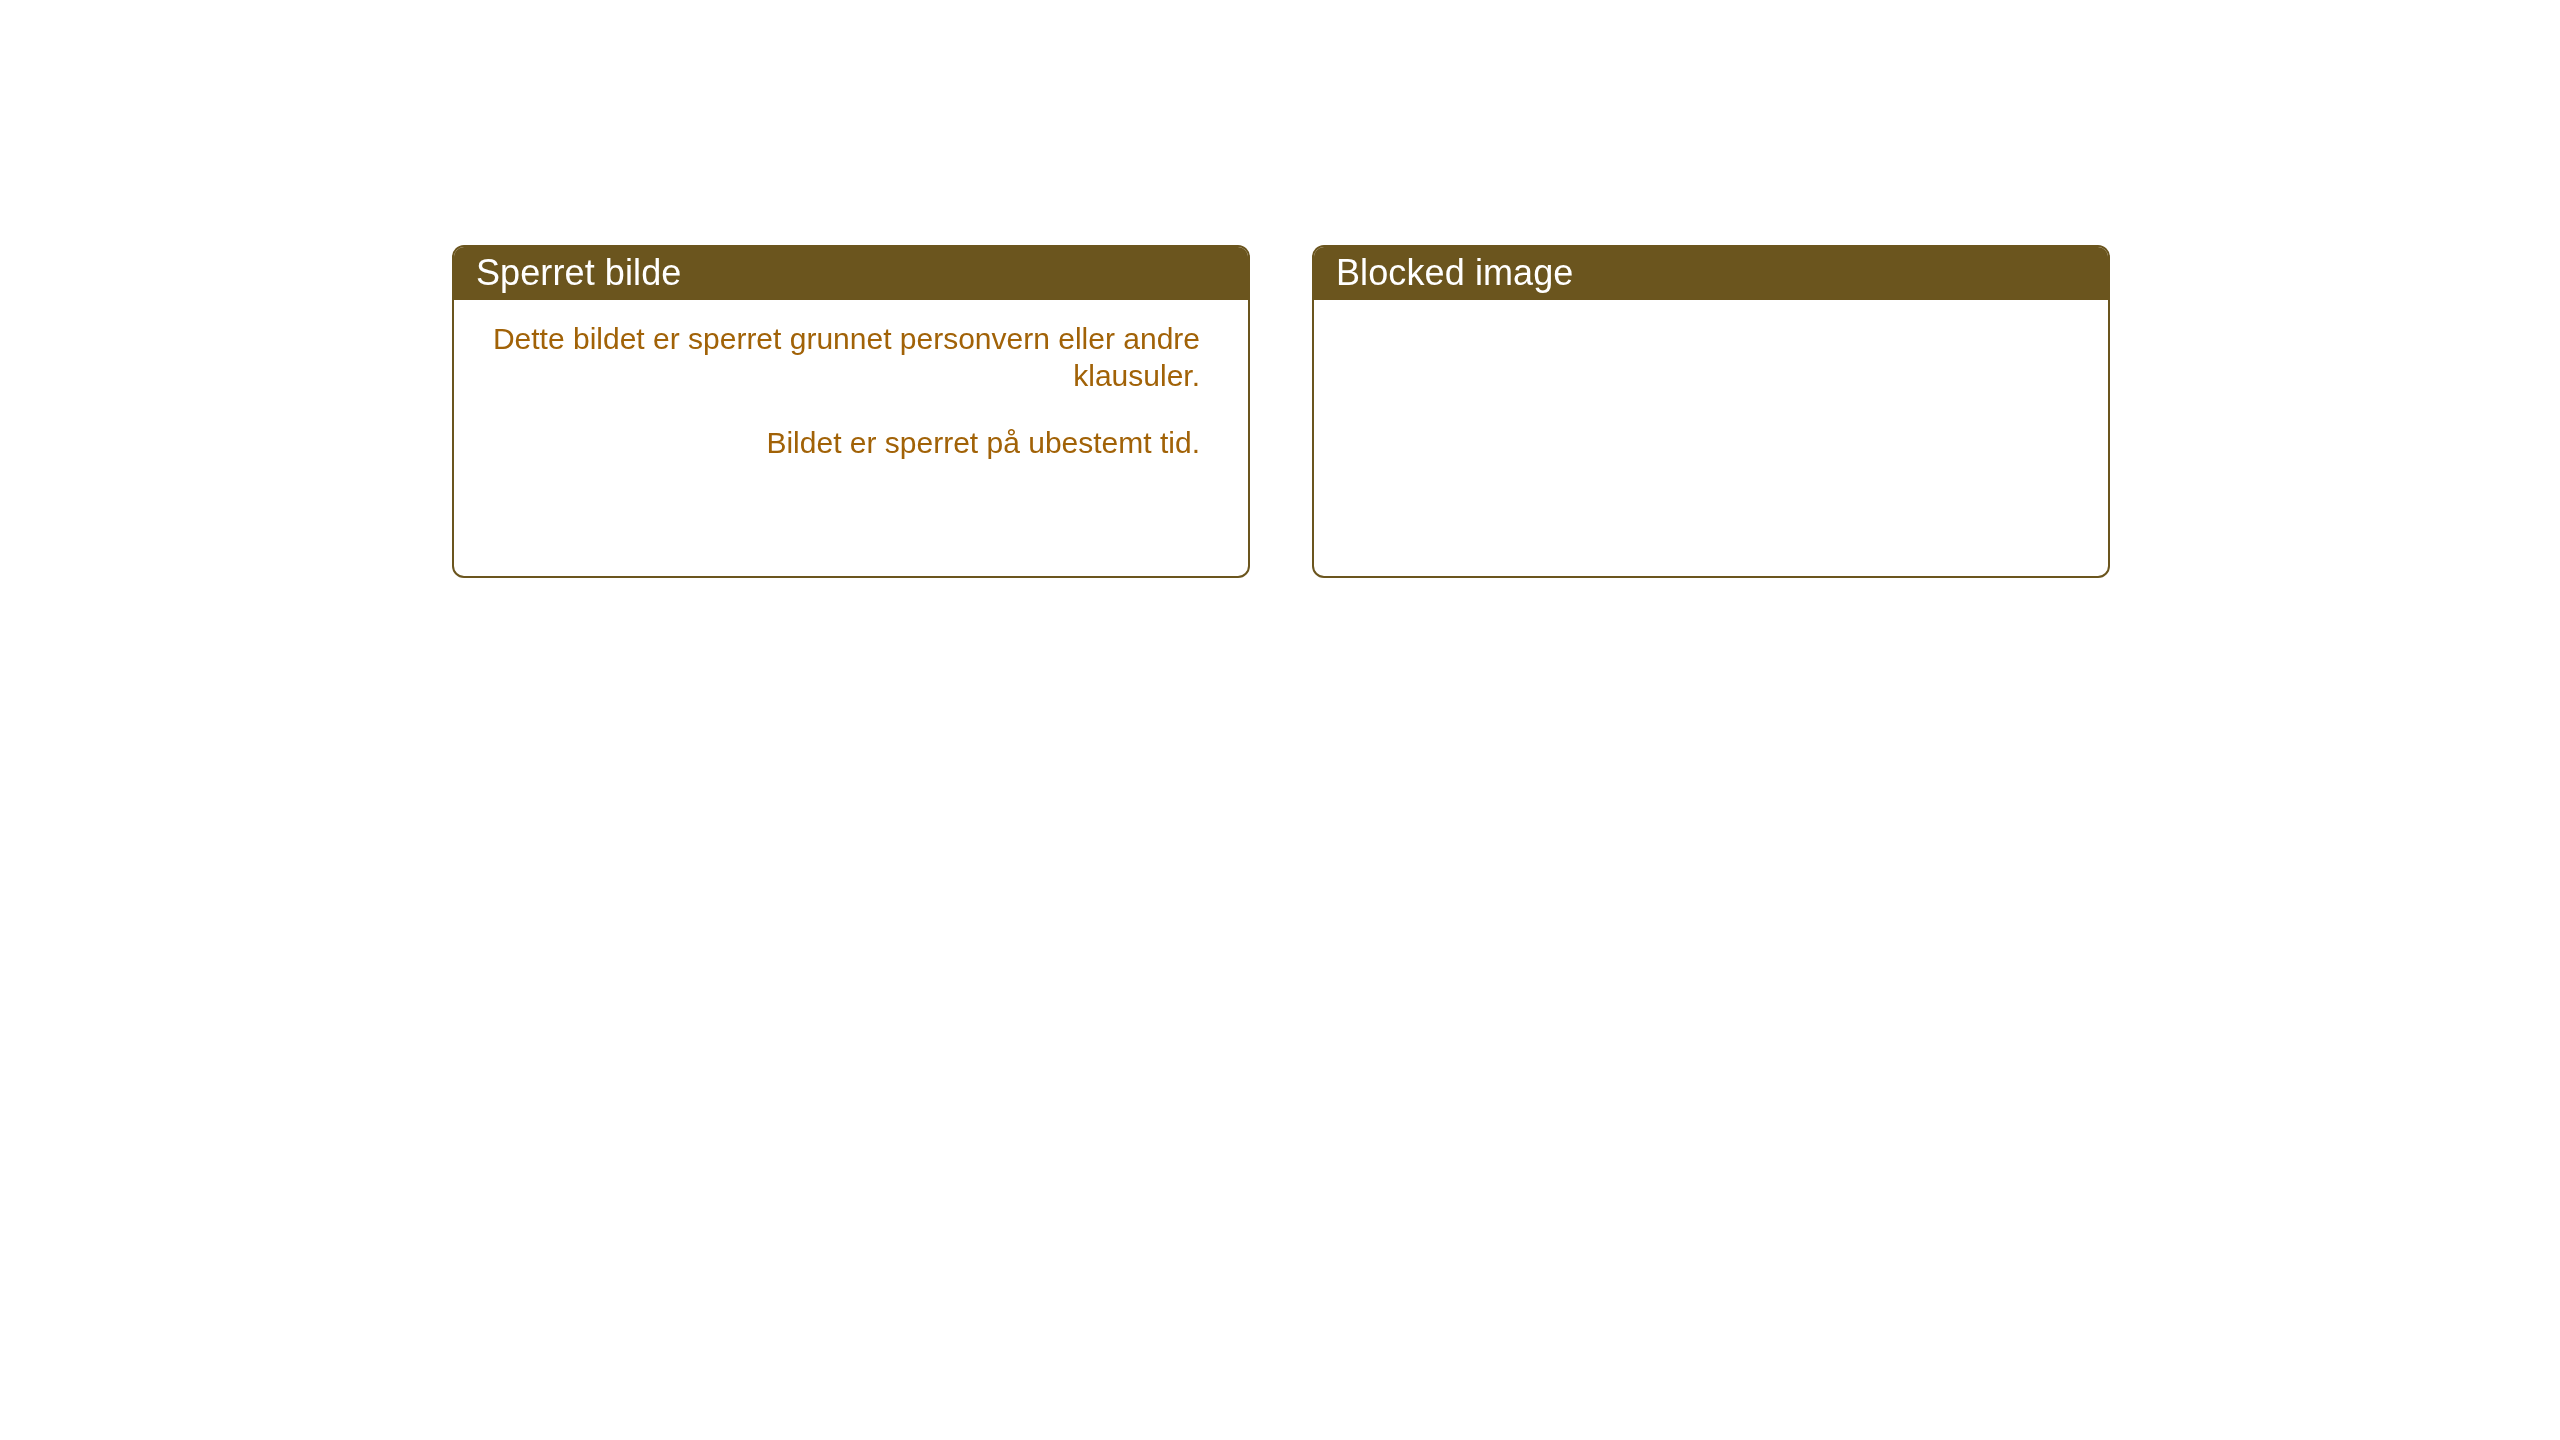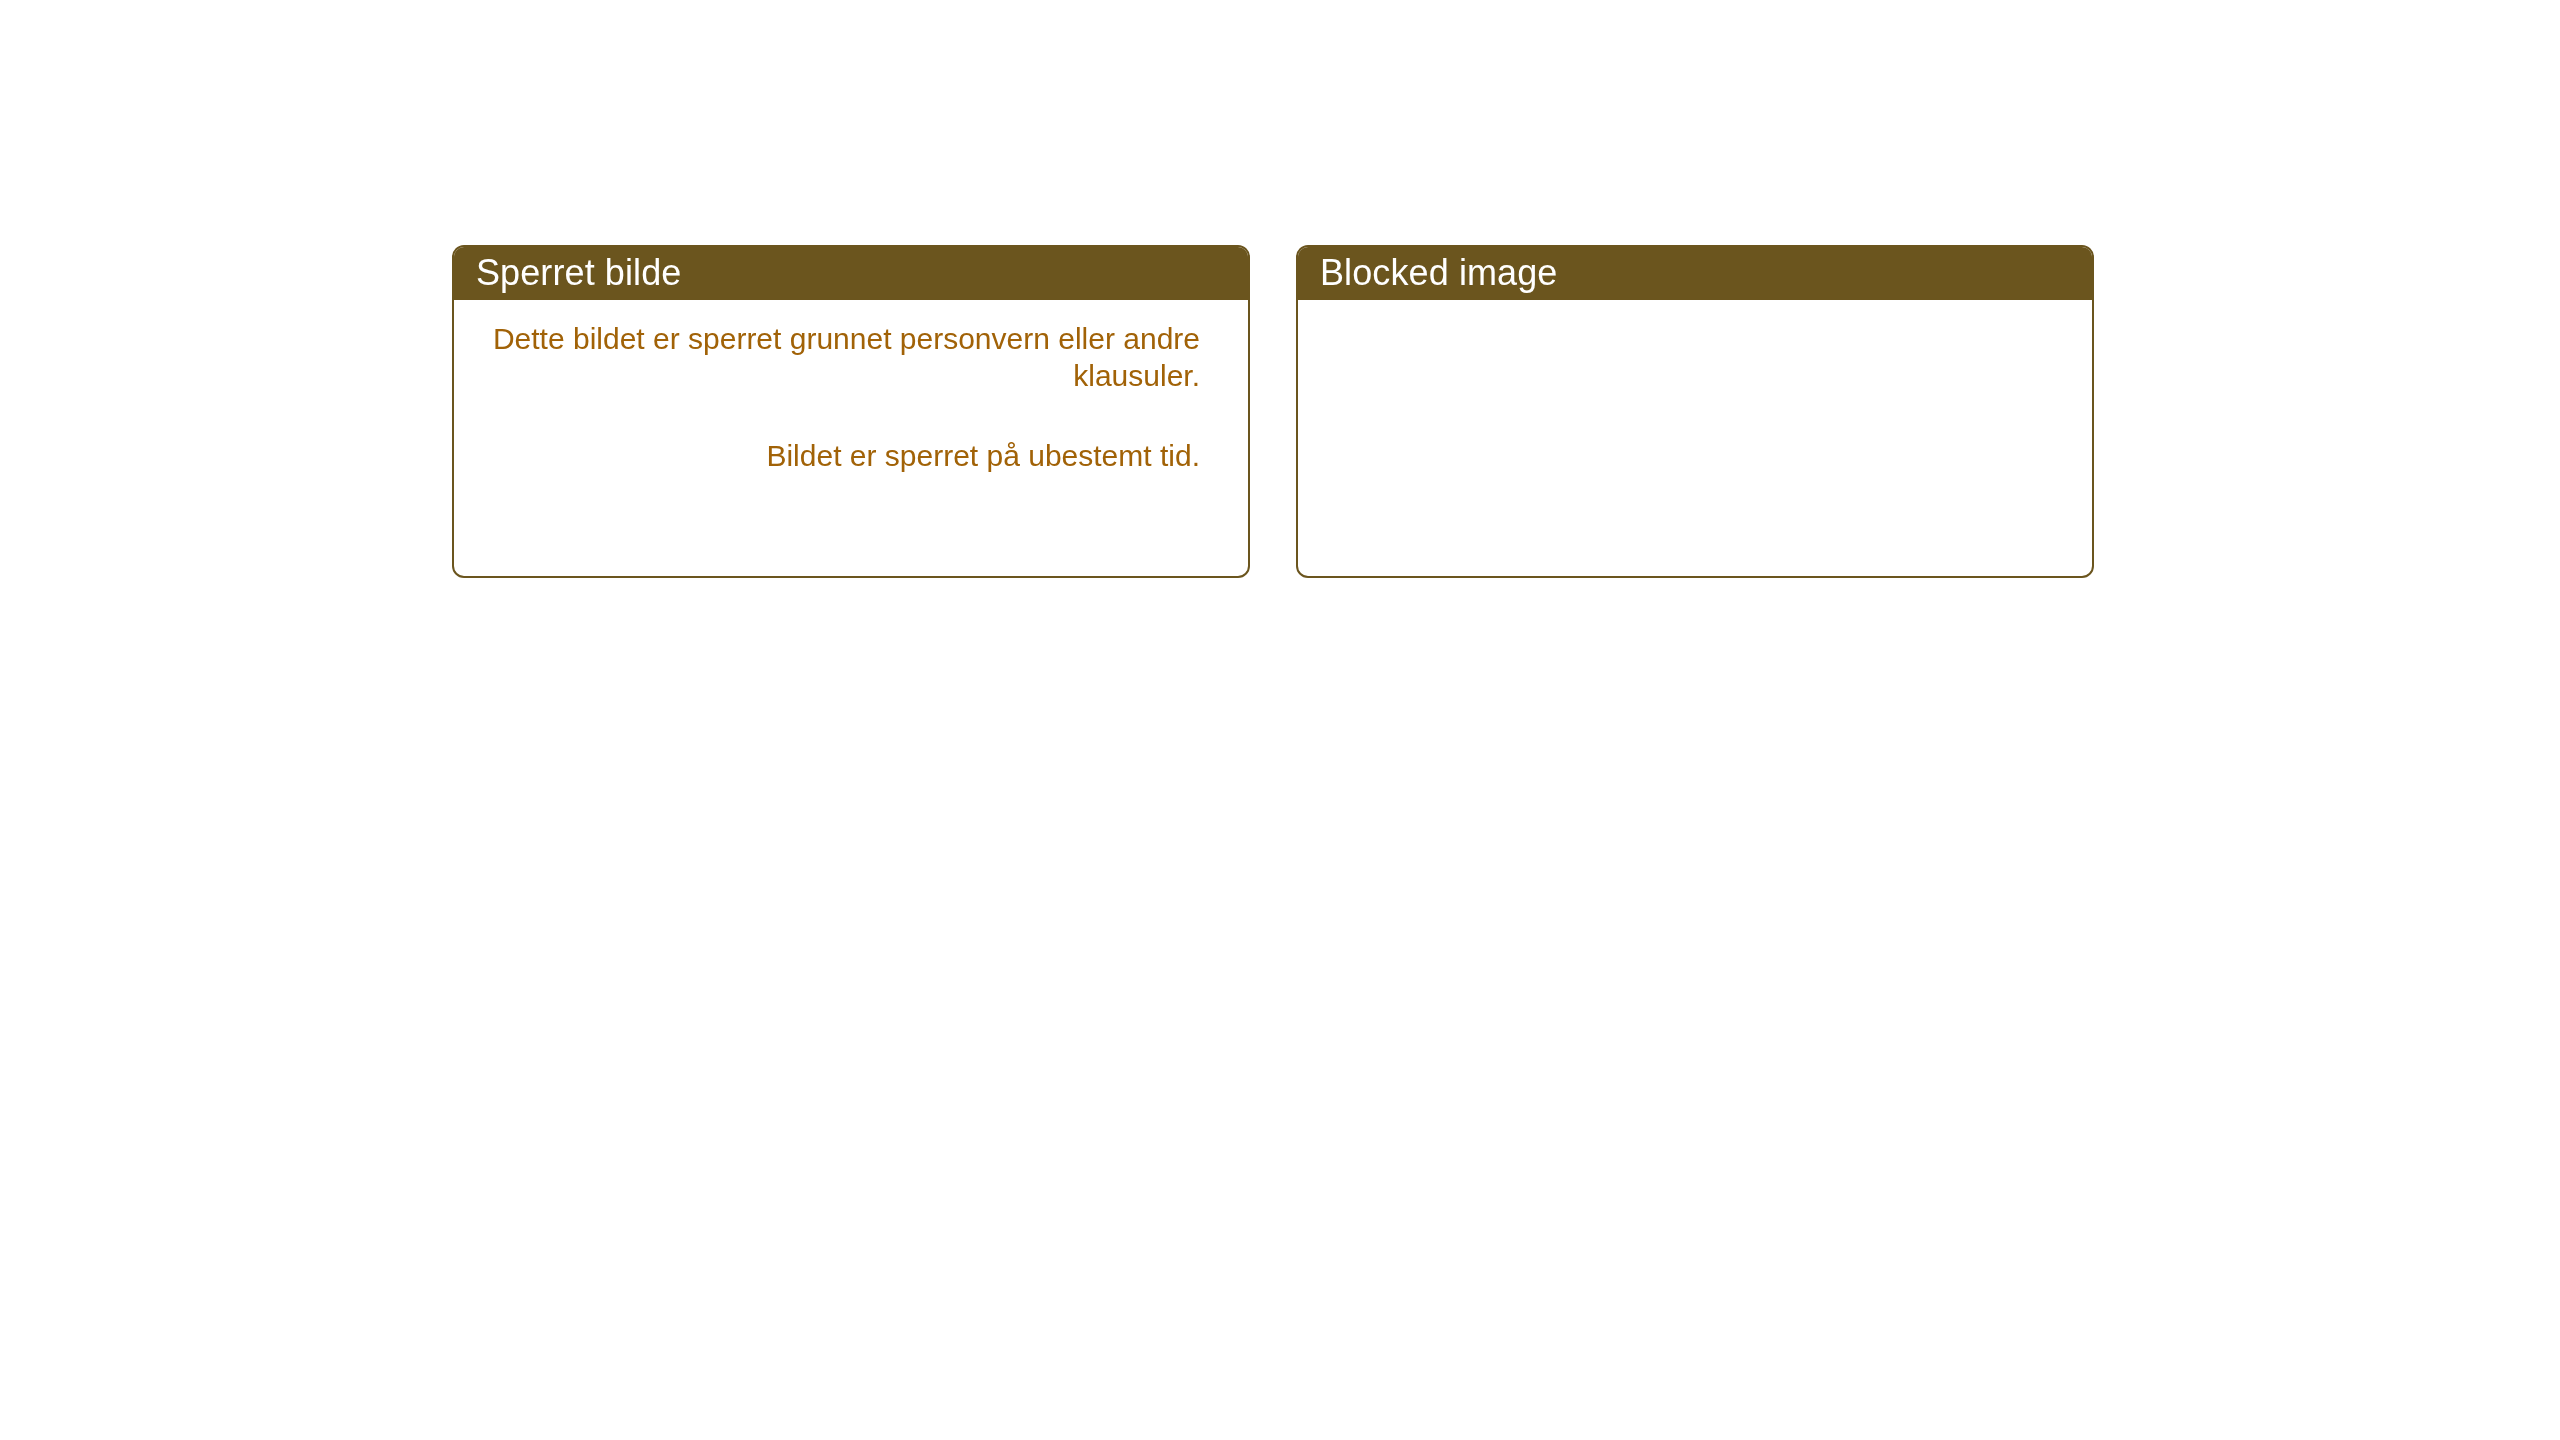--- a/index.html
+++ b/index.html
@@ -21,21 +21,21 @@
     background: #ffffff;
   }
 
   .notice-cards {
     position: absolute;
     left: 452px;
     top: 245px;
     display: flex;
     flex-direction: row;
     align-items: flex-start;
-    gap: 46px;
+    gap: 62px;
   }
 
   .notice-card {
     width: 798px;
     height: 333px;
     box-sizing: border-box;
     background: #ffffff;
     border: 2px solid #6b551e;
     border-radius: 12px;
     display: flex;
@@ -74,21 +74,21 @@
   .card-paragraph {
     color: #a16207;
     font-size: 30px;
     line-height: 37px;
     margin: 0;
     max-width: 720px;
     text-align: right;
   }
 
   .card-paragraph + .card-paragraph {
-    margin-top: 43px;
+    margin-top: 30px;
   }
 </style>
 </head>
 <body>
 
 <div class="canvas">
 
   <div class="notice-cards">
 
     <div class="notice-card">

